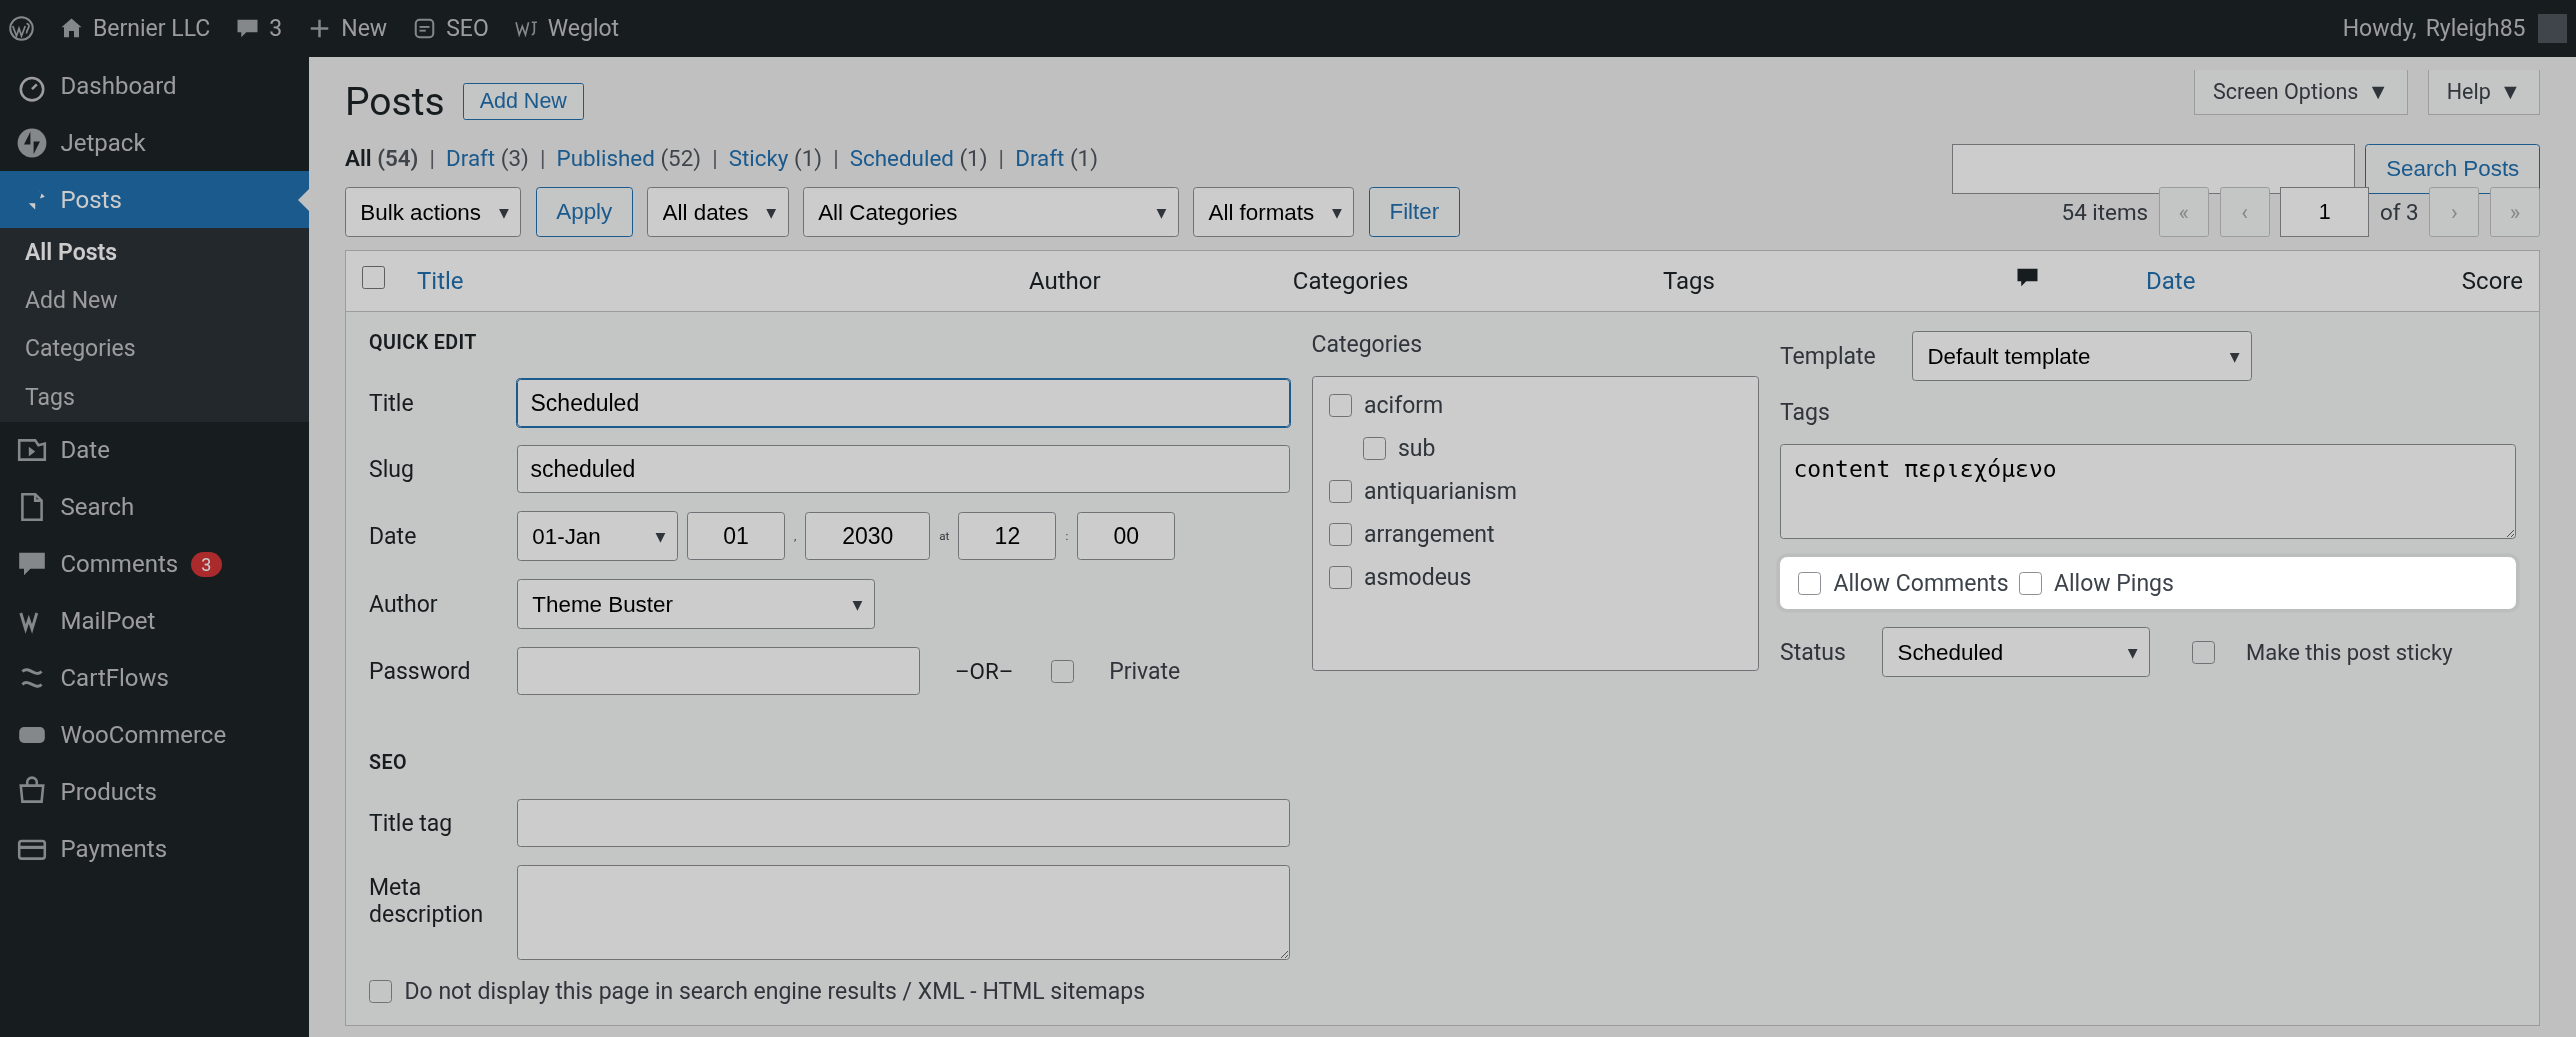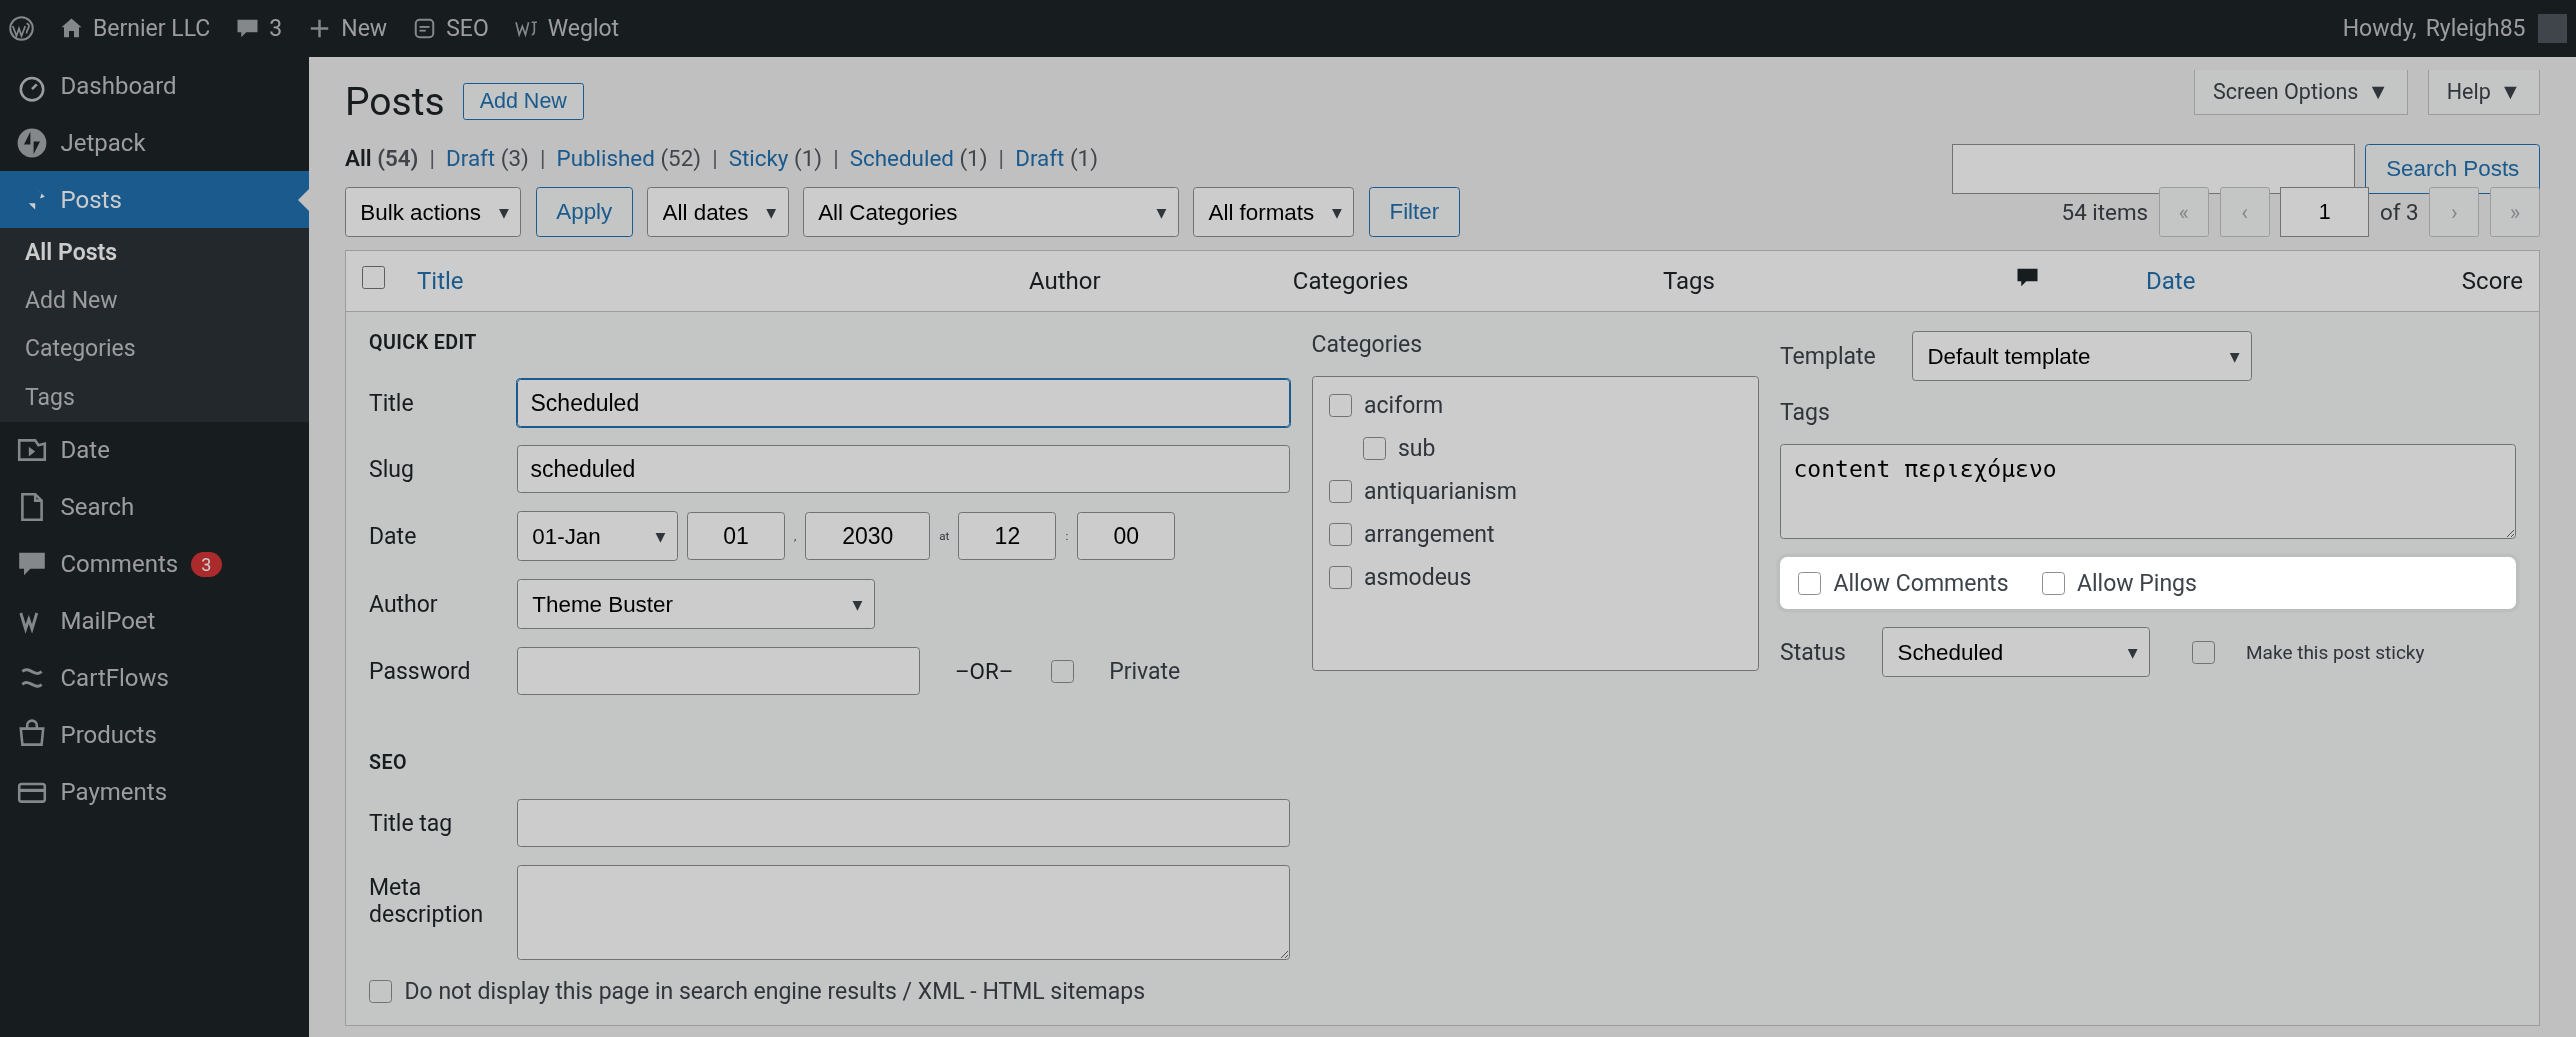--- a/index.html
+++ b/index.html
@@ -78,21 +78,21 @@
   .qe-date-row .qe-input.year { width: 125px; flex: none; text-align: center; }
   .qe-date-row .select { width: 161px; }
   .qe-or { font-size: 22.4px; color: #1d2327; }
   .qe-textarea { border: 0.9px solid #8c8f94; background: #fff; height: 95px; padding: 10.7px 12.5px; font-size: 23px; border-radius: 3.6px; width: 100%; resize: both; }
   .qe-cat-box { border: 0.9px solid #8c8f94; background: #fff; border-radius: 3.6px; padding: 14.3px 16px; display: flex; flex-direction: column; gap: 16px; height: 295px; overflow-y: auto; }
   .qe-cat-item { display: flex; align-items: center; gap: 12.5px; font-size: 23px; }
   .qe-cat-item.indent { margin-left: 34px; }
   .qe-check { width: 23px; height: 23px; border: 0.9px solid #8c8f94; border-radius: 3.6px; }
   .qe-inline { display: flex; align-items: center; gap: 12.5px; font-size: 23px; }
   
-  .highlight-box { background: #fff; border-radius: 7.2px; padding: 12.5px 18px; display: flex; align-items: center; gap: 33px; position: relative; z-index: 60; box-shadow: 0 0 0 3.6px rgba(0,0,0,0.04); }
+  .highlight-box { background: #fff; border-radius: 7.2px; padding: 12.5px 18px; display: flex; align-items: center; gap: 10px; position: relative; z-index: 60; box-shadow: 0 0 0 3.6px rgba(0,0,0,0.04); }
   
   .comments-icon { width: 27px; height: 25px; fill: #1d2327; }
 </style>
 </head>
 <body>
 
 <div class="adminbar">
   <div class="ab-left">
     <span class="ab-item">
         <svg class="ab-icon" viewBox="0 0 20 20">
@@ -194,20 +194,26 @@
       <svg class="menu-icon" viewBox="0 0 20 20">
         <path d="M3 5l3 10 2-6 2 6 3-10" fill="none" stroke="#a7aaad" stroke-width="1.8"></path>
       </svg>
       <span>MailPoet</span>
     </div>
   <div class="menu-item">
       <svg class="menu-icon" viewBox="0 0 20 20">
         <path d="M4 6c4-4 8 4 12 0M4 14c4-4 8 4 12 0" fill="none" stroke="#a7aaad" stroke-width="1.8"></path>
       </svg>
       <span>CartFlows</span>
+    </div>
+  <div class="menu-item">
+      <svg class="menu-icon" viewBox="0 0 20 20">
+        <rect x="2" y="5" width="16" height="10" rx="3" fill="#a7aaad"></rect>
+      </svg>
+      <span>WooCommerce</span>
     </div>
   <div class="menu-item">
       <svg class="menu-icon" viewBox="0 0 20 20">
         <path d="M3 6h14l-1 10H4z" fill="none" stroke="#a7aaad" stroke-width="1.6"></path>
         <path d="M7 6V4a3 3 0 016 0v2" fill="none" stroke="#a7aaad" stroke-width="1.6"></path>
       </svg>
       <span>Products</span>
     </div>
   <div class="menu-item">
       <svg class="menu-icon" viewBox="0 0 20 20">
@@ -365,21 +371,21 @@
             <div class="highlight-box">
               <div class="qe-inline">
                     <span class="qe-check"></span>
                     <span>Allow Comments</span>
                   </div>
               <div class="qe-inline">
                     <span class="qe-check"></span>
                     <span>Allow Pings</span>
                   </div>
             </div>
-            <div class="qe-inline"><span style="font-size:23px">Status</span>&nbsp;&nbsp;<span class="select-wrap"><select class="select" style="width:268px"><option>Scheduled</option></select></span>&nbsp;&nbsp;&nbsp;<span class="qe-check"></span>&nbsp;<span style="font-size:19px">Make this post sticky</span></div>
+            <div class="qe-inline"><span style="font-size:23px">Status</span>&nbsp;&nbsp;<span class="select-wrap"><select class="select" style="width:268px"><option>Scheduled</option></select></span>&nbsp;&nbsp;&nbsp;<span class="qe-check"></span>&nbsp;<span style="font-size:22px">Make this post sticky</span></div>
           </div>
         </div>
       </td>
         </tr>
     </tbody>
   </table>
 </div>
 
 <div class="dim-overlay"></div>
 

